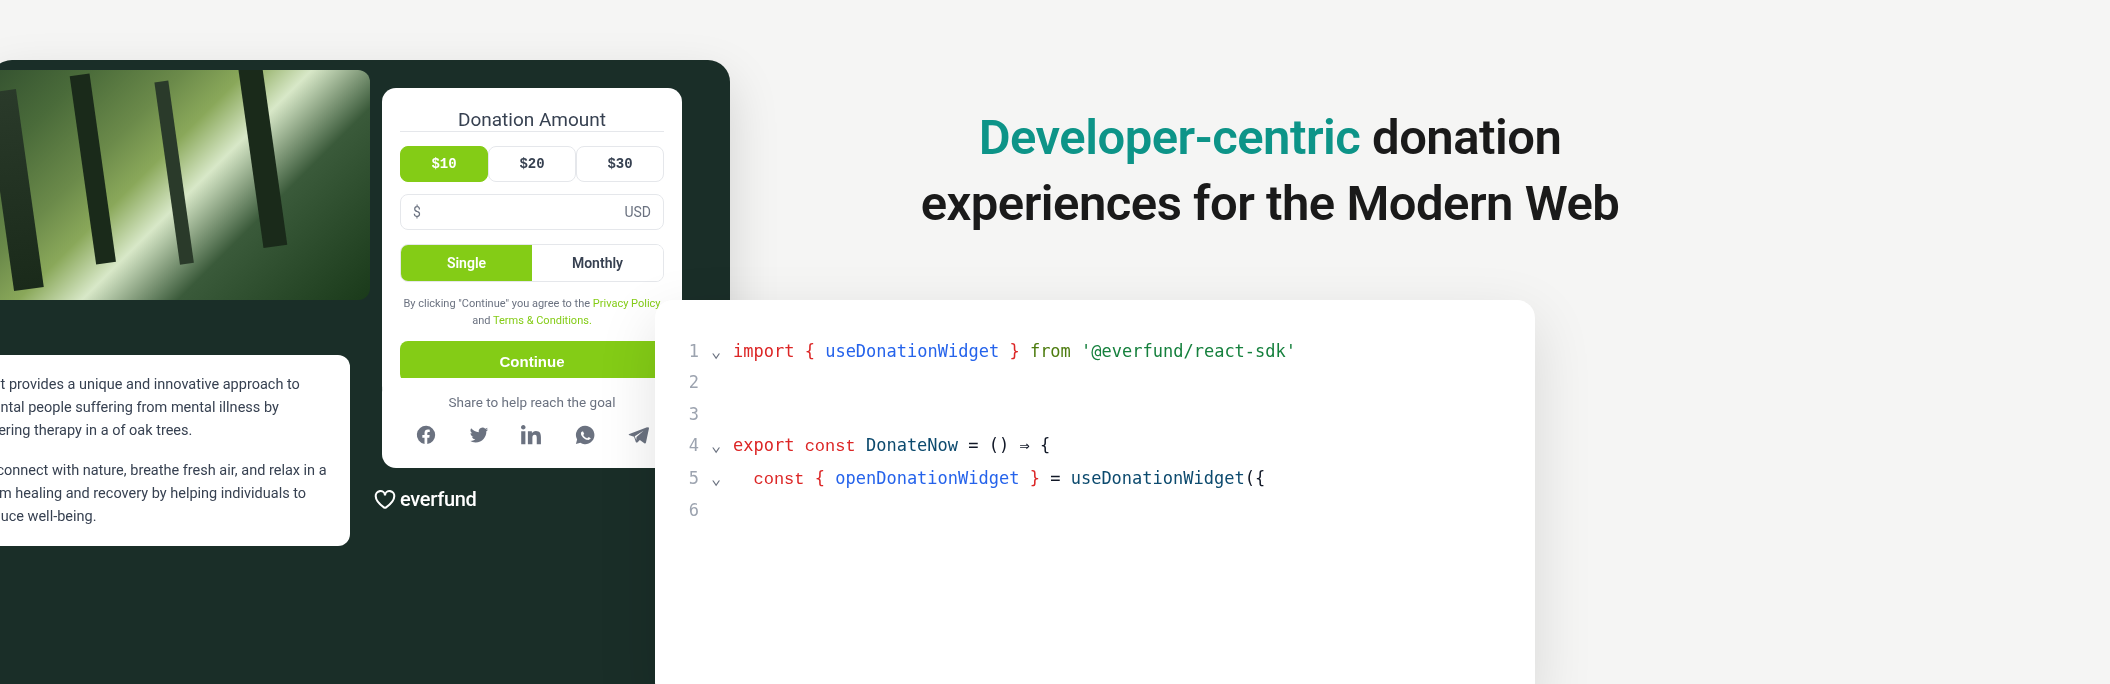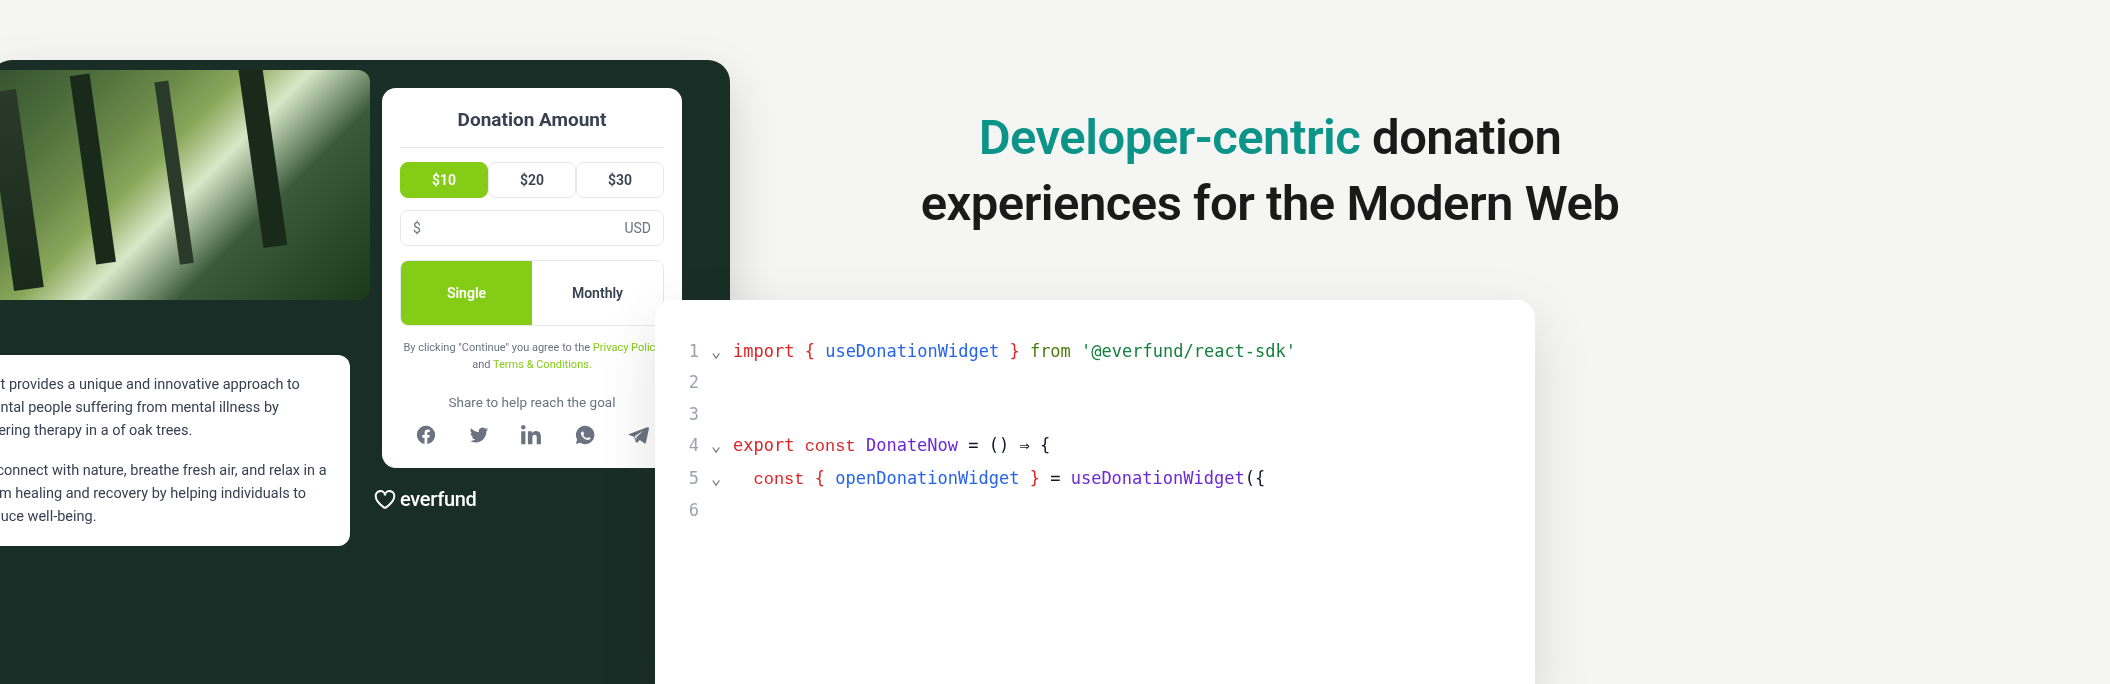--- a/index.html
+++ b/index.html
@@ -78,32 +78,32 @@
   left: 392px;
   top: 28px;
   width: 300px;
   background: #fff;
   border-radius: 14px;
   padding: 20px 18px 18px;
 }
 .donate-title {
   text-align: center;
   font-size: 19px;
-  font-weight: 700;
+  font-weight: 400;
   color: #374151;
-  margin-bottom: 16px;
 }
 .divider {
   height: 1px;
   background: #e5e7eb;
   margin-bottom: 14px;
 }
 .amount-row {
   display: flex;
   margin-bottom: 12px;
+  font-family: Liberation Mono, monospace;
 }
 .amount-btn {
   flex: 1;
   padding: 9px 0;
   border-radius: 8px;
   border: 1px solid #e5e7eb;
   background: #fff;
   font-size: 14px;
   font-weight: 600;
   color: #374151;
@@ -128,21 +128,21 @@
 .custom-input .currency { margin-left: auto; }
 .freq-row {
   display: flex;
   border: 1px solid #e5e7eb;
   border-radius: 8px;
   overflow: hidden;
   margin-bottom: 14px;
 }
 .freq-btn {
   flex: 1;
-  padding: 24px 0;
+  padding: 10px 0;
   text-align: center;
   font-size: 14px;
   font-weight: 600;
   background: #fff;
   color: #374151;
   cursor: pointer;
 }
 .freq-btn.active {
   background: #84cc16;
   color: #fff;
@@ -236,21 +236,21 @@
   color: #6b7280;
   flex-shrink: 0;
 }
 .code { white-space: pre; }
 .tok-kw { color: #dc2626; }
 .tok-punc { color: #dc2626; }
 .tok-id { color: #2563eb; }
 .tok-from { color: #4d7c0f; }
 .tok-str { color: #15803d; }
 .tok-plain { color: #111827; }
-.tok-func { color: #6d28d9; }
+.tok-func { color: #0c4a6e; }
 .tok-export { color: #dc2626; }
 .tok-const { color: #dc2626; font-family: Liberation Mono, monospace; }
 .tok-arrow { color: #111827; }
 
 </style>
 </head>
 <body>
 
 <div class="headline">
   <span class="accent">Developer-centric</span><span> donation</span><br>

